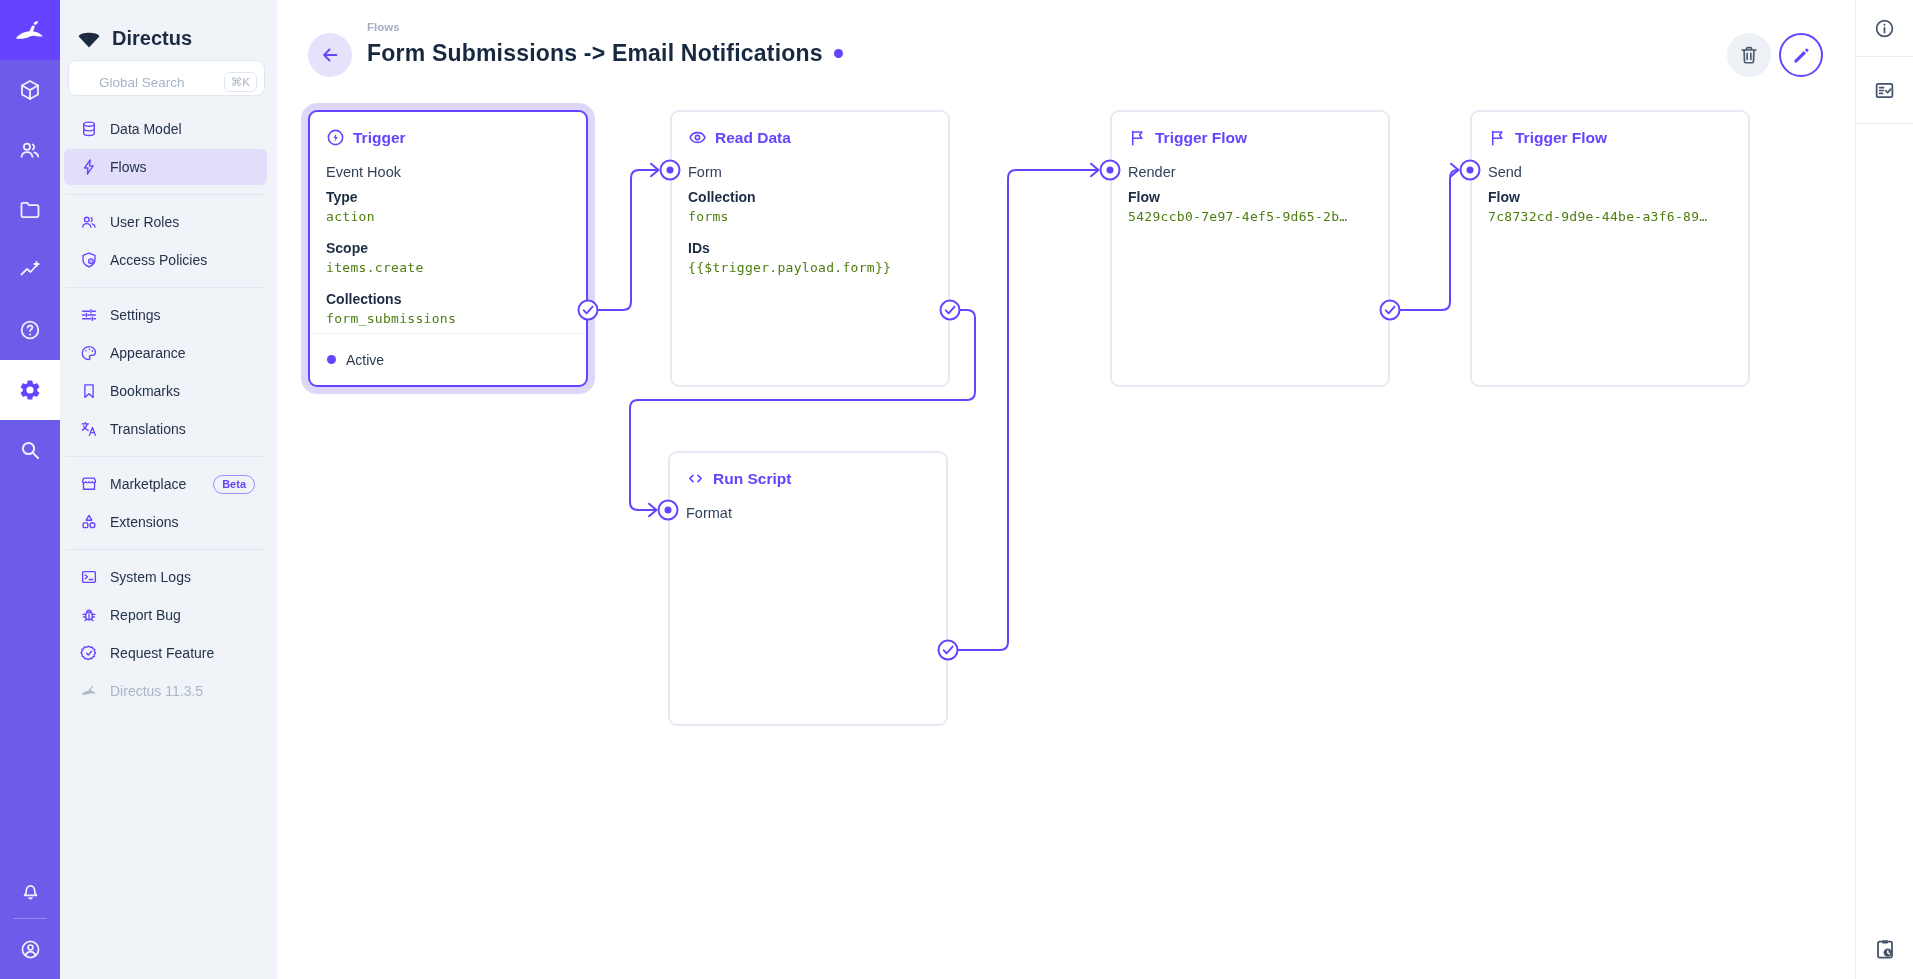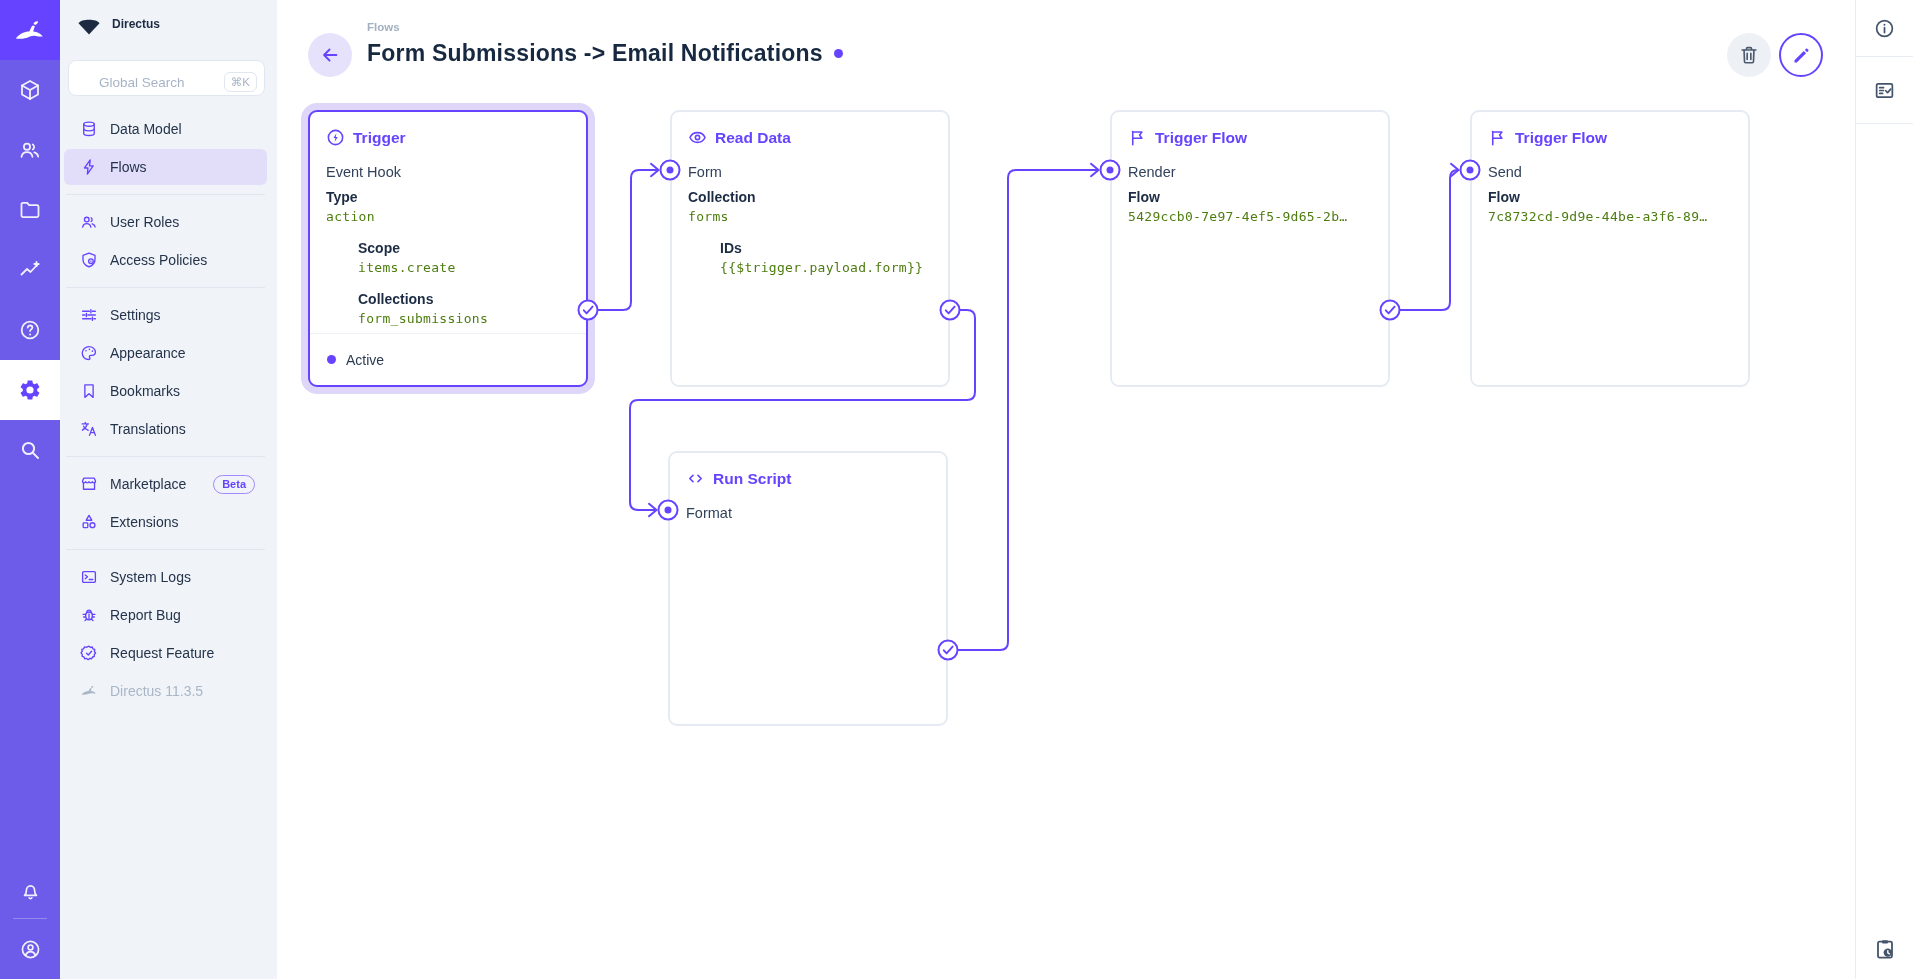--- a/index.html
+++ b/index.html
@@ -14,22 +14,22 @@
     color:rgba(255,255,255,.9); cursor:pointer; }
   .mod-cell.logo { background:#6644ff; color:#fff; }
   .mod-cell.active { background:#ffffff; color:#6644ff; }
   .mod-bottom { position:absolute; bottom:0; left:0; width:60px; }
   .mod-divider { height:1px; background:rgba(255,255,255,.28); margin:0 13px; }
   .mod-cell.bell { height:56px; }
 
   
   .nav { position:absolute; left:60px; top:0; width:217px; height:100%;
     background:#f0f4f9; z-index:9; }
-  .project-row { display:flex; align-items:flex-start; gap:11px; padding:17px 0 0 17px;
-    color:#1d2b42; font-size:12px; font-weight:700; height:50px; }
+  .project-row { display:flex; align-items:flex-end; gap:11px; padding:17px 0 0 17px;
+    color:#1d2b42; font-size:20px; font-weight:700; height:50px; }
   .search-box { position:relative; margin:10px 12px 15px 8px; height:36px; background:#fff;
     border:1px solid #e0e7f0; border-radius:8px; display:flex; align-items:center;
     padding:8px 7px 0 30px; }
   .search-box input { border:none; outline:none; background:transparent; flex:1; min-width:0;
     font-size:13.5px; color:#44536a; font-family:"Liberation Sans",sans-serif; }
   .search-box input::placeholder { color:#a7b4c6; }
   .kbd { border:1px solid #e0e7f0; border-radius:6px; padding:2px 6px; font-size:11.5px;
     color:#a7b4c6; background:#fff; }
   .nav-item { display:flex; align-items:center; gap:12px; height:36px; margin:0 10px 2px 4px;
     padding:0 12px 0 16px; border-radius:6px; font-size:14px; font-weight:500;
@@ -57,21 +57,21 @@
 
   
   .panel { position:absolute; width:280px; height:277px; background:#fff;
     border:2px solid #e6ebf3; border-radius:9px; z-index:1; cursor:pointer; }
   .panel.selected { border-color:#6644ff; box-shadow:0 0 0 7px #ded7fa; }
   .ph { position:absolute; top:16px; left:16px; display:flex; align-items:center; gap:8px;
     color:#6644ff; font-weight:700; font-size:15.5px; }
   .ph .pico { width:19px; height:19px; }
   .pname { position:absolute; top:50px; left:16px; line-height:20px; font-size:14.5px; color:#32425c; }
   .pfields { position:absolute; top:75px; left:16px; right:10px; }
-  .field + .field { margin-top:11px;margin-left:32px; }
+  .field + .field { margin-top:11px; }
   .fl { font-weight:700; font-size:14px; color:#1d2c44; line-height:20px; }
   .fv { font-family:"DejaVu Sans Mono","Liberation Mono",monospace; font-size:13px;
     color:#4d7c0f; line-height:20px; letter-spacing:.3px; white-space:nowrap; overflow:hidden; }
   .pstatus { position:absolute; left:0; right:0; bottom:0; height:52px; border-top:1px solid #eef2f7;
     display:flex; align-items:center; gap:10px; padding-left:17px; font-size:14px; color:#2c3b52; }
   .sdot { width:9px; height:9px; border-radius:50%; background:#6644ff; }
 
   .wires { position:absolute; left:0; top:0; width:1578px; height:979px; z-index:2;
     pointer-events:none; }
 

